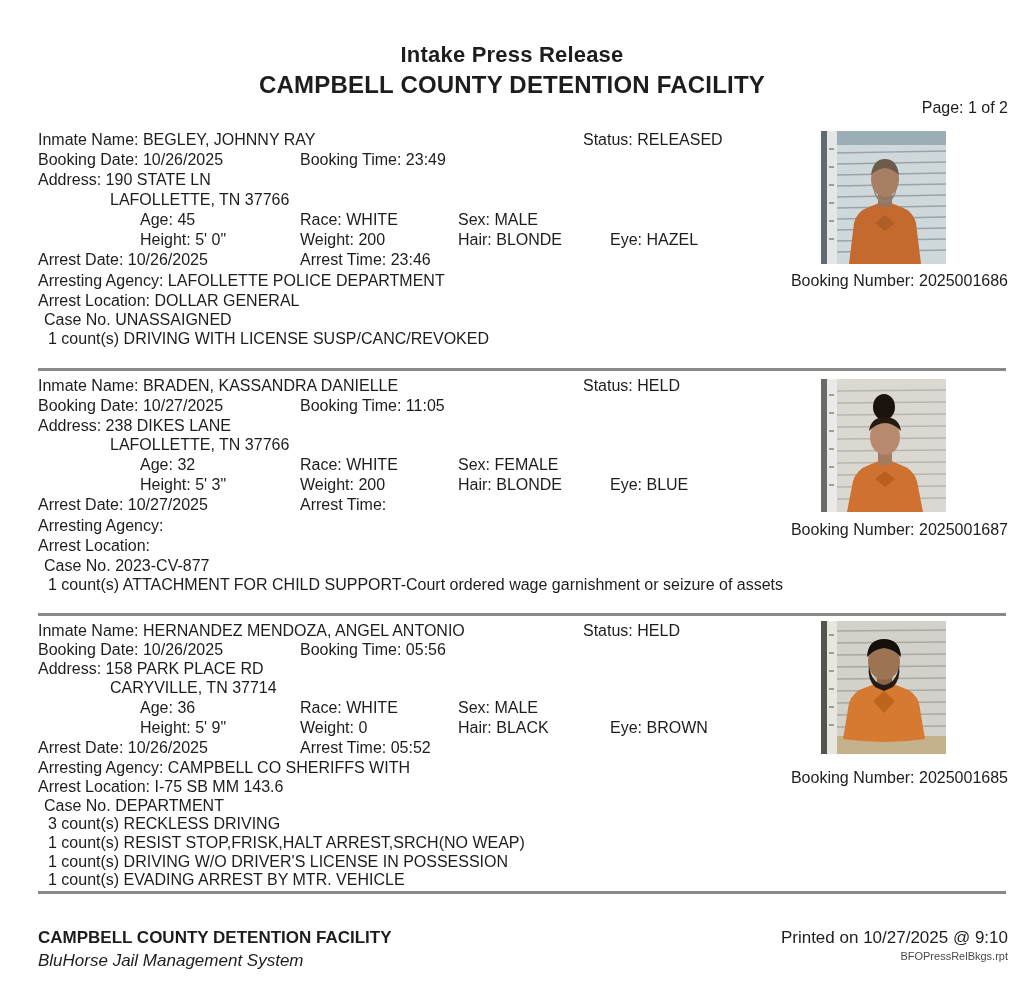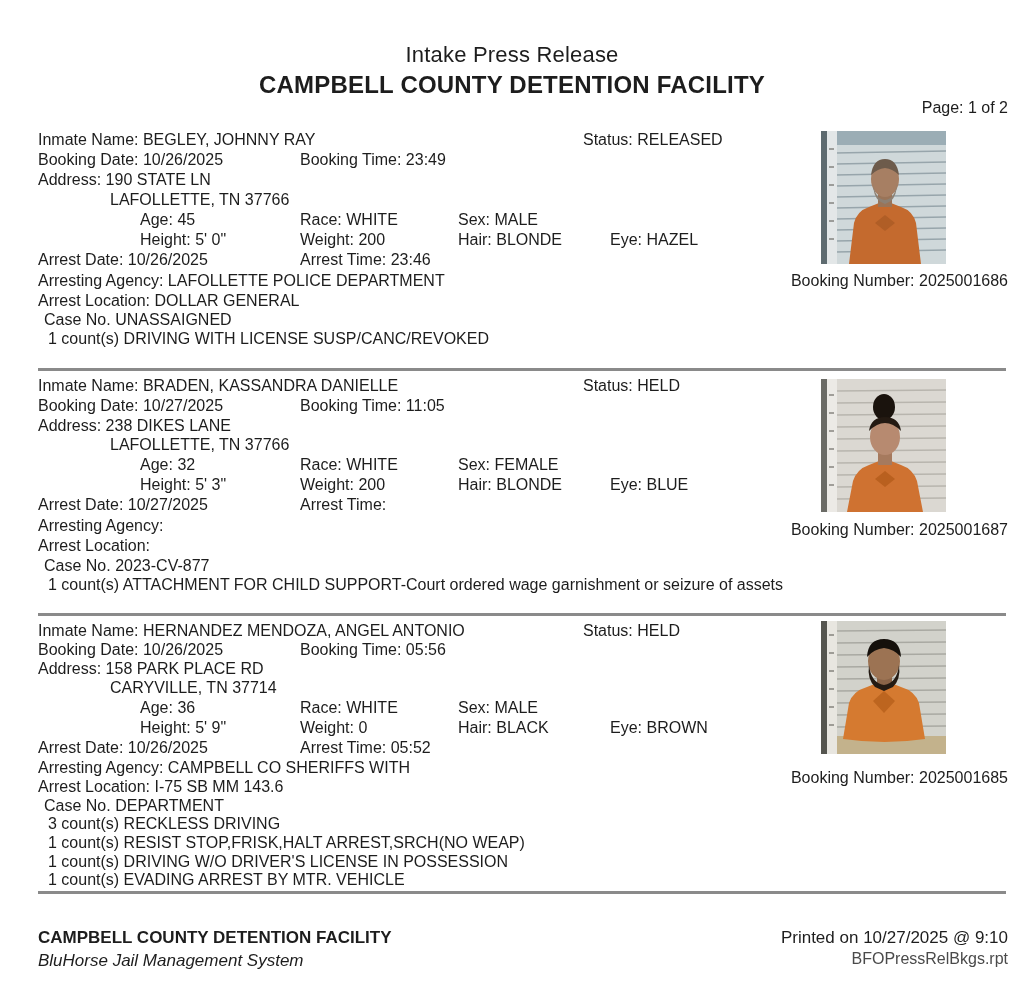--- a/index.html
+++ b/index.html
@@ -2,34 +2,34 @@
 <html><head>
 <meta charset="utf-8">
 <style>
   html,body { margin:0; padding:0; background:#ffffff; }
   .page {
     position:relative; width:1024px; height:1003px; background:#ffffff;
     font-family:"Liberation Sans","DejaVu Sans",sans-serif; color:#1d1d1d;
     overflow:hidden;
   }
   .doc-title { position:absolute; top:42px; left:0; width:1024px; text-align:center; }
-  .doc-title .t1 { font-size:22px; font-weight:normal; letter-spacing:.2px; }
+  .doc-title .t1 { font-size:22px; font-weight:bold; letter-spacing:.2px; }
   .doc-title .t2 { font-size:24px; font-weight:bold; margin-top:3px; letter-spacing:.2px; }
   .page-num { position:absolute; top:99px; right:16px; font-size:16px; }
   .record { position:absolute; left:0; width:1024px; }
   .fld { position:absolute; font-size:16px; white-space:pre; }
   .divider { position:absolute; left:38px; width:968px; height:3px; background:#8a8a8a; }
   .mug { position:absolute; left:821px; width:125px; height:133px; display:block; }
   .bookno { position:absolute; right:16px; font-size:16px; white-space:pre; text-align:right; }
   .footer-left { position:absolute; left:38px; top:928px; }
   .footer-left .f1 { font-size:17px; font-weight:bold; }
   .footer-left .f2 { font-size:17px; font-style:italic; margin-top:3px; }
   .footer-right { position:absolute; right:16px; top:928px; text-align:right; }
   .footer-right .p1 { font-size:17px; }
-  .footer-right .p2 { font-size:16px; color:#4a4a4a; margin-top:2px; }
+  .footer-right .p2 { font-size:11px; color:#4a4a4a; margin-top:2px; }
 </style>
 </head>
 <body>
 
 <div class="page">
 
   <div class="doc-title">
     <div class="t1">Intake Press Release</div>
     <div class="t2">CAMPBELL COUNTY DETENTION FACILITY</div>
   </div>

